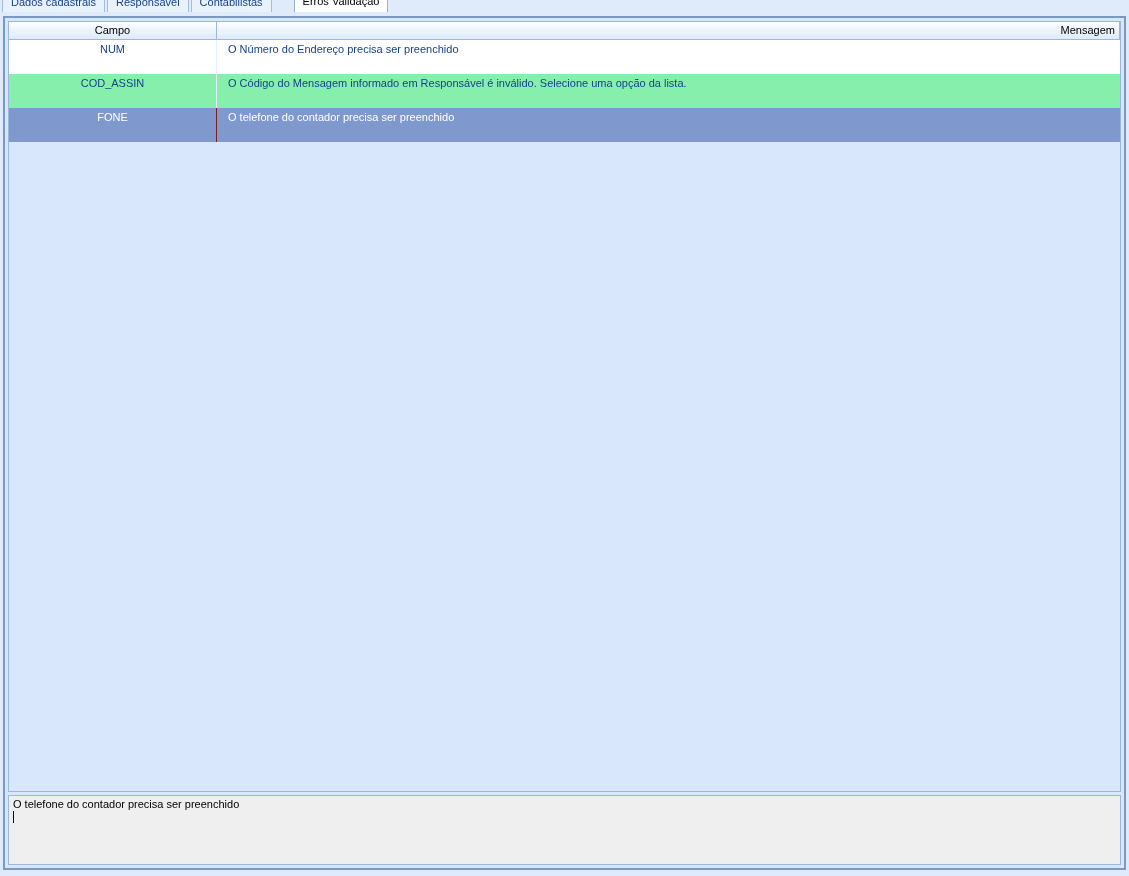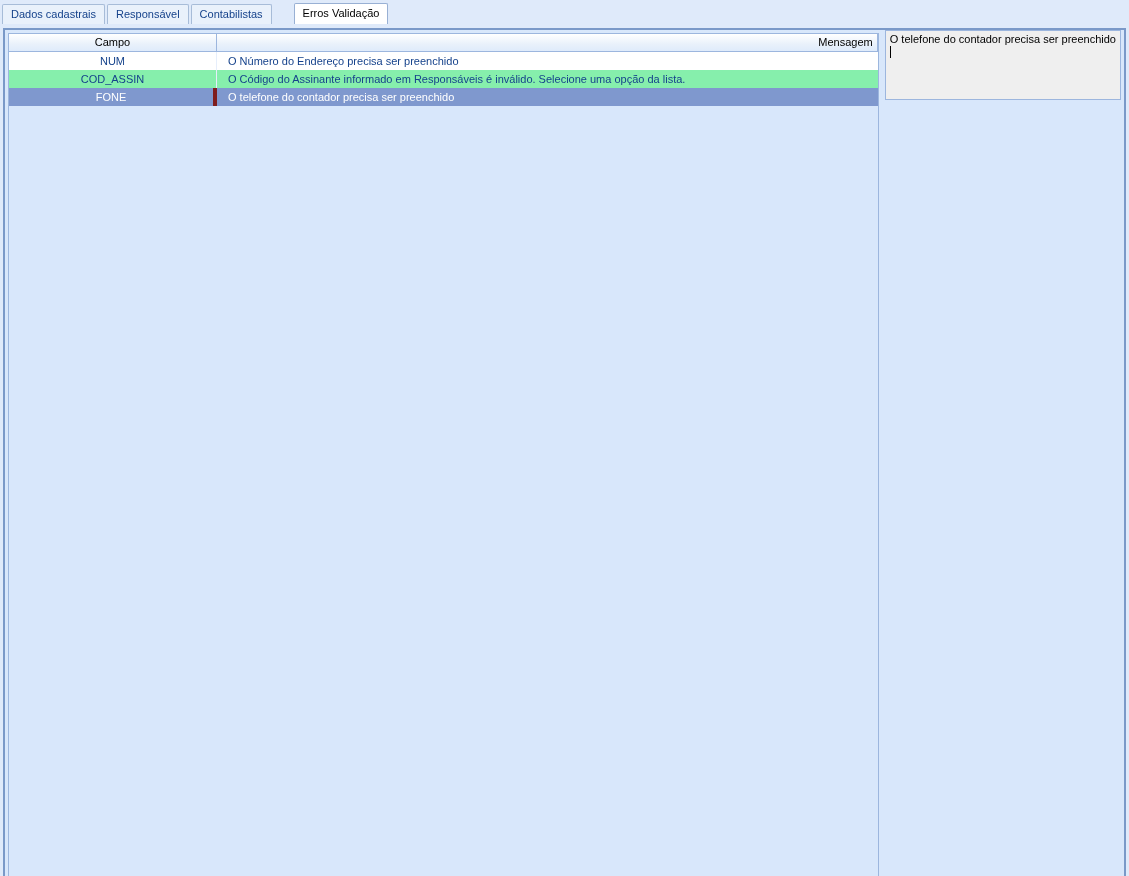--- a/index.html
+++ b/index.html
@@ -8,21 +8,21 @@
       height: 876px;
       font-family: Tahoma, Arial, sans-serif;
       font-size: 11px;
       background: #dfeafa;
       overflow: hidden;
     }
     .tabs {
       display: flex;
       align-items: flex-end;
       padding: 1px 2px 4px 2px;
-      height: 28px;
+      height: 16px;
       background: #dfeafa;
     }
     .tab {
       border: 1px solid #a7bcd8;
       border-bottom: none;
       padding: 3px 8px 4px 8px;
       margin-right: 2px;
       background: #e9f1fb;
       color: #15428b;
       cursor: pointer;
@@ -39,21 +39,21 @@
       z-index: 2;
       border-color: #98b0d4;
       margin-left: 20px;
     }
     .content {
       border: 2px solid #7a99c8;
       background: #d8e7fb;
       height: calc(876px - 22px);
       margin: 0 3px 3px 3px;
       display: flex;
-      flex-direction: row;
+      flex-direction: column;
     }
     .table-area {
       flex: 1;
       border: 1px solid #9cb6de;
       margin: 3px;
       background: #d8e7fb;
       display: flex;
       flex-direction: column;
       overflow: hidden;
     }
@@ -74,39 +74,39 @@
     }
     .th-campo { width: 208px; }
     .th-msg { flex: 1; text-align: right; padding-left: 3px; }
     .tbody {
       flex: 1;
       overflow: auto;
       background: #d8e7fb;
     }
     .row {
       display: flex;
-      height: 18px;
+      height: 34px;
       line-height: 18px;
       color: #15428b;
       cursor: pointer;
     }
     .row.alt0 { background: #ffffff; }
     .row.alt1 { background: #86efac; }
     .row.selected { background: #7f98ce; color: #ffffff; }
     .cell {
       border-right: 1px solid transparent;
       padding: 0 4px;
       overflow: hidden;
       white-space: nowrap;
     }
     .row.selected .cell { border-right-color: rgba(255,255,255,0); }
     .cell-campo { width: 208px; text-align: center; border-right-color: #e6eefb; }
     .row.alt0 .cell-campo,
     .row.alt1 .cell-campo { border-right: 1px solid #e6eefb; }
-    .row.selected .cell-campo { border-right: 4px solid #7f1d1d; }
+    .row.selected .cell-campo { border-right: 1px solid #7f1d1d; }
     .cell-msg { flex: 1; text-align: left; padding-left: 3px; margin-left: 8px; }
     .detail-area {
       height: 70px;
       border: 1px solid #9cb6de;
       margin: 0 3px 3px 3px;
       background: #efefef;
       padding: 2px 4px;
       color: #000;
       font-size: 11px;
       line-height: 13px;
@@ -138,21 +138,21 @@
       <div class="th th-campo">Campo</div>
       <div class="th th-msg">Mensagem</div>
     </div>
     <div class="tbody" id="tbody">
         <div class="row alt0">
           <div class="cell cell-campo">NUM</div>
           <div class="cell cell-msg">O Número do Endereço precisa ser preenchido</div>
         </div>
         <div class="row alt1">
           <div class="cell cell-campo">COD_ASSIN</div>
-          <div class="cell cell-msg">O Código do Assinante informado em Responsáveis é inválido. Selecione uma opção da lista.</div>
+          <div class="cell cell-msg">O Código do Mensagem informado em Responsável é inválido. Selecione uma opção da lista.</div>
         </div>
         <div class="row alt1 selected">
           <div class="cell cell-campo">FONE</div>
           <div class="cell cell-msg">O telefone do contador precisa ser preenchido</div>
         </div>
       </div>
   </div>
   <div class="detail-area">
     <span>O telefone do contador precisa ser preenchido</span>
     <div class="cursor-line"></div>

